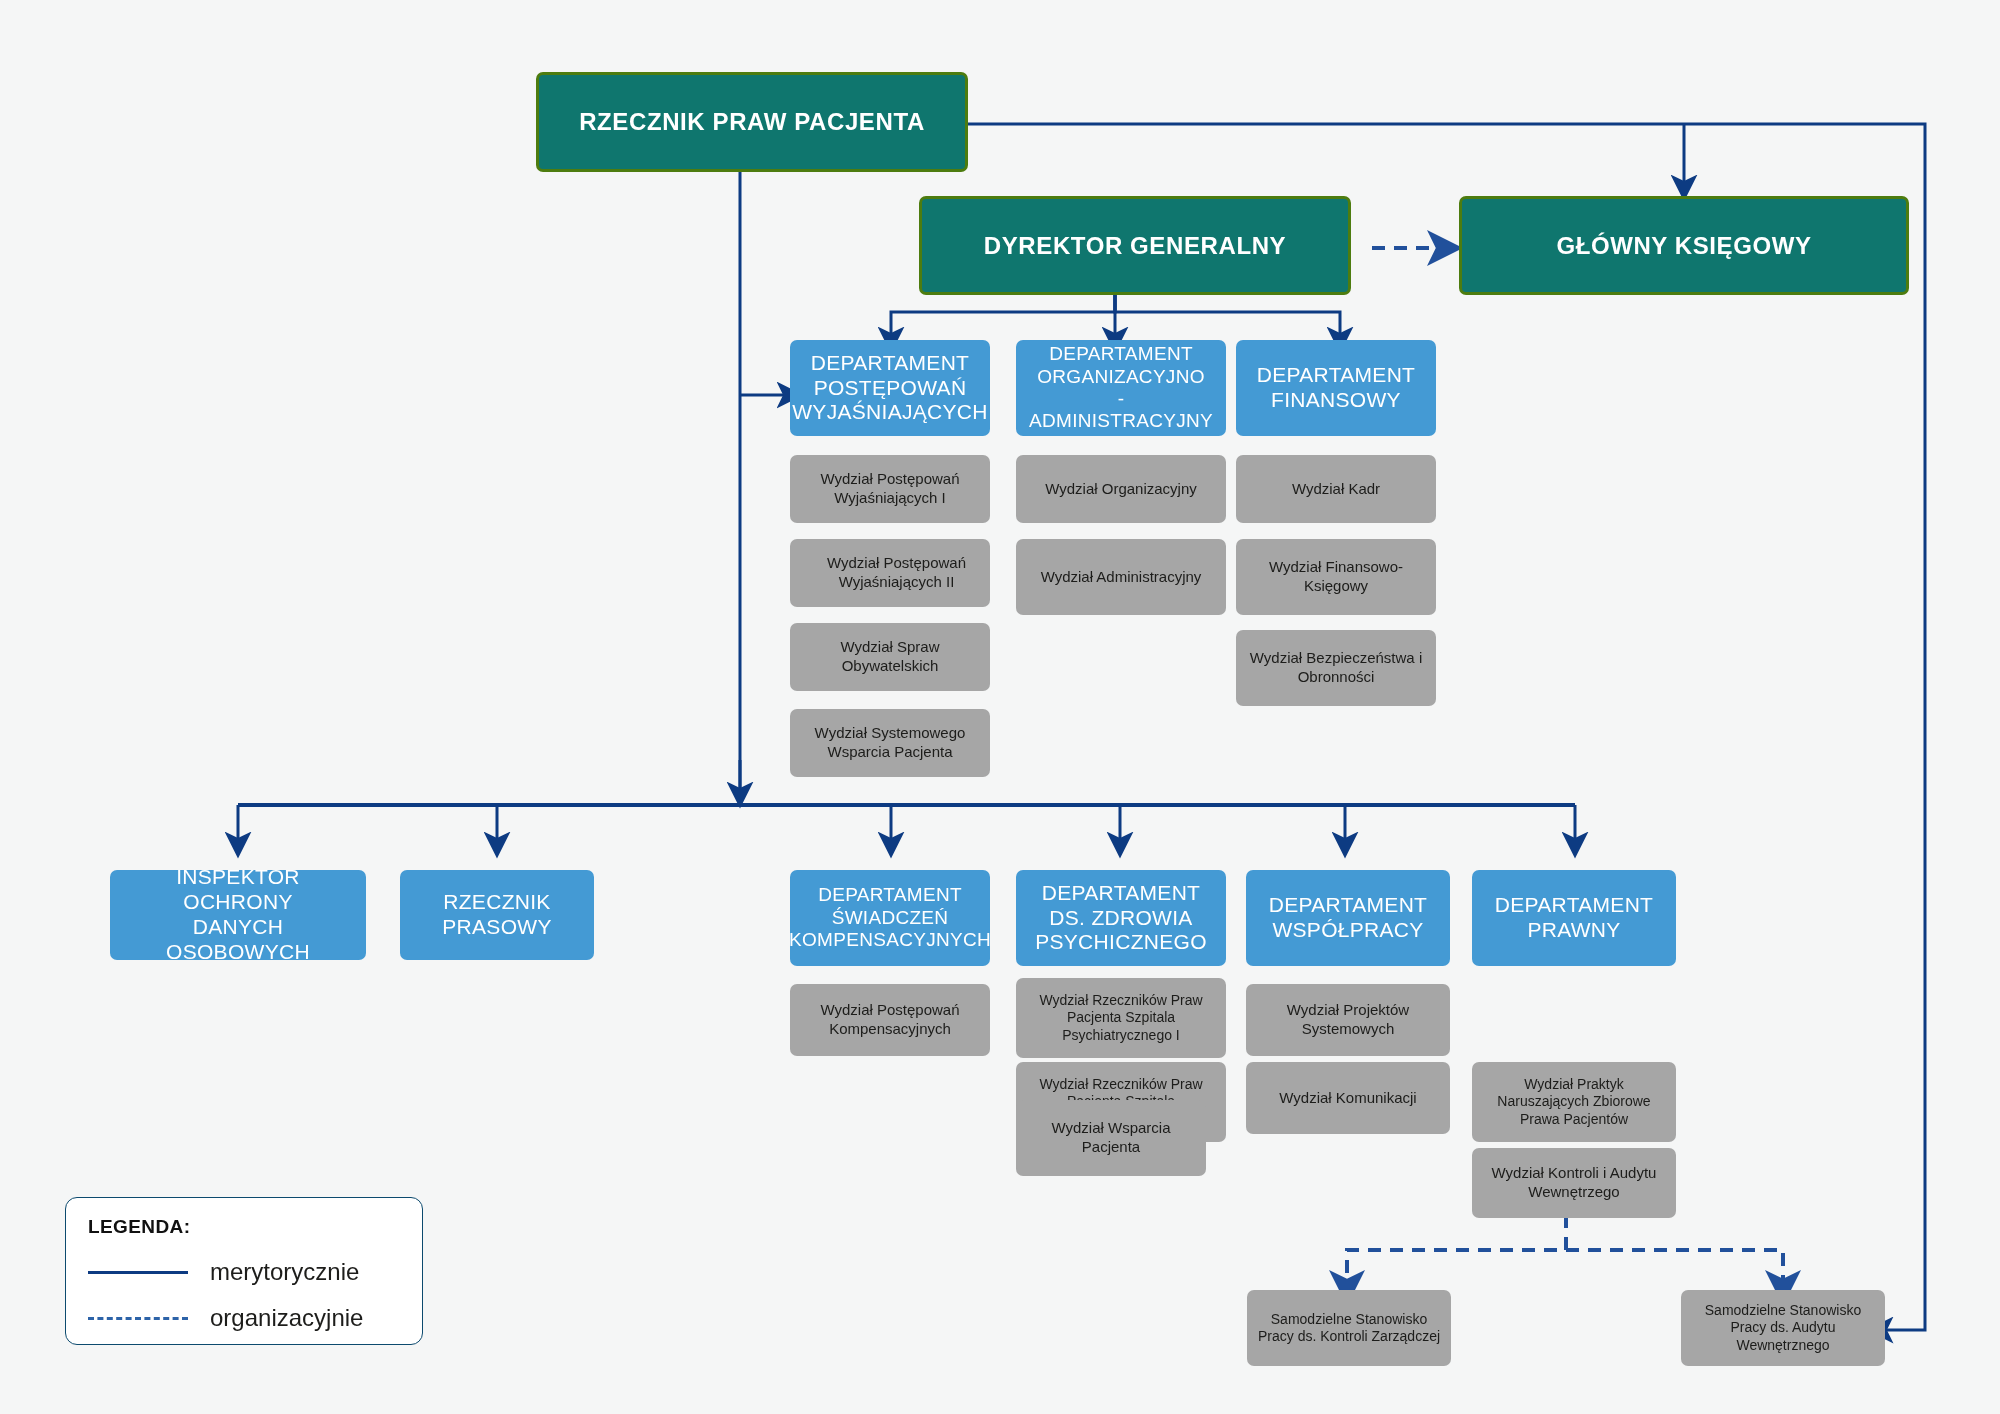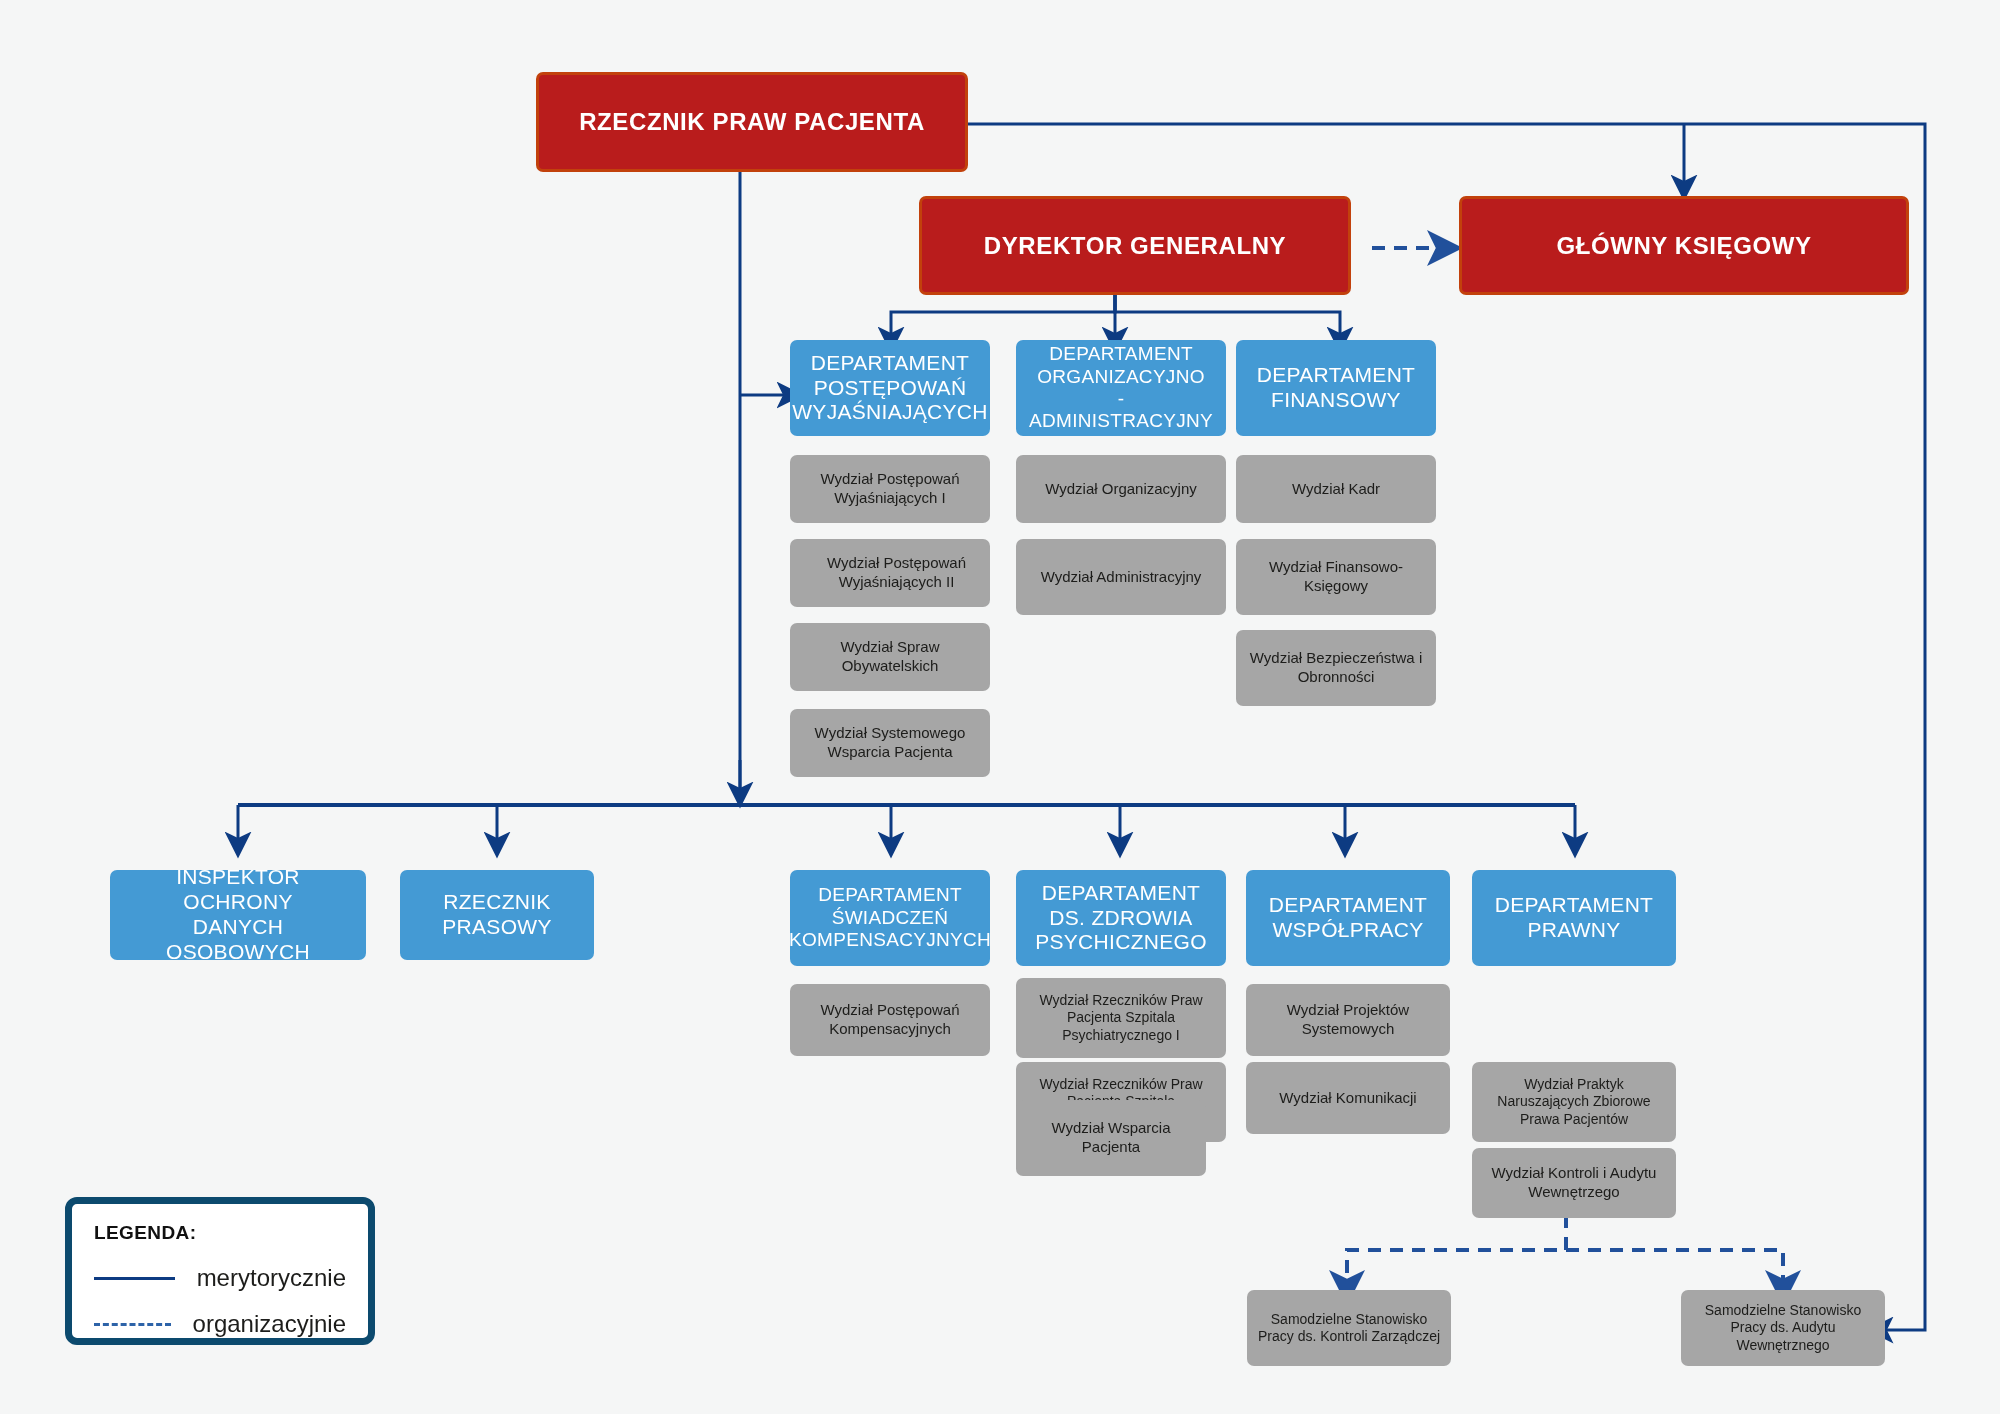--- a/index.html
+++ b/index.html
@@ -9,40 +9,40 @@
     font-family:"Liberation Sans", sans-serif;
     position:relative;
     overflow:hidden;
   }
   #root{position:absolute;left:0;top:0;width:2000px;height:1414px;}
   svg.lines{position:absolute;left:0;top:0;width:2000px;height:1414px;pointer-events:none;}
 
   .node{position:absolute;box-sizing:border-box;display:flex;align-items:center;justify-content:center;text-align:center;}
 
   .lvl0{
-    background:#b91c1c;border:3px solid #c2410c;border-radius:7px;
+    background:#0f766e;border:3px solid #4d7c0f;border-radius:7px;
     color:#ffffff;font-weight:bold;letter-spacing:0.6px;
     font-size:24px;
   }
   .lvl1{
     background:#449ad4;border-radius:7px;color:#ffffff;
     font-size:21px;line-height:1.18;font-weight:400;letter-spacing:0.3px;
   }
   .lvl1.small{font-size:19px;}
   .unit{
     background:#a6a6a6;border-radius:7px;color:#1d1d1b;
     font-size:15px;line-height:1.25;font-weight:400;
   }
   .unit.tiny{font-size:14px;}
   .node span{display:block;padding:0 8px;}
 
   
   #legend{
-    position:absolute;left:65px;top:1197px;width:310px;height:148px;
-    background:#ffffff;border:7px solid #0c4a6e;border-radius:12px;
+    position:absolute;left:65px;top:1197px;width:358px;height:148px;
+    background:#ffffff;border:1px solid #0c4a6e;border-radius:12px;
     box-sizing:border-box;padding:18px 22px;
   }
   #legend .ltitle{font-size:19px;font-weight:bold;color:#111;letter-spacing:0.4px;margin-bottom:20px;}
   .lrow{display:flex;align-items:center;margin-bottom:18px;}
   .lswatch{width:100px;height:0;margin-right:22px;}
   .lsolid{border-top:3px solid #0d3b82;}
   .ldash{border-top:3px dashed #2d63a8;}
   .llabel{font-size:24px;color:#1d1d1b;}
 </style>
 </head>

